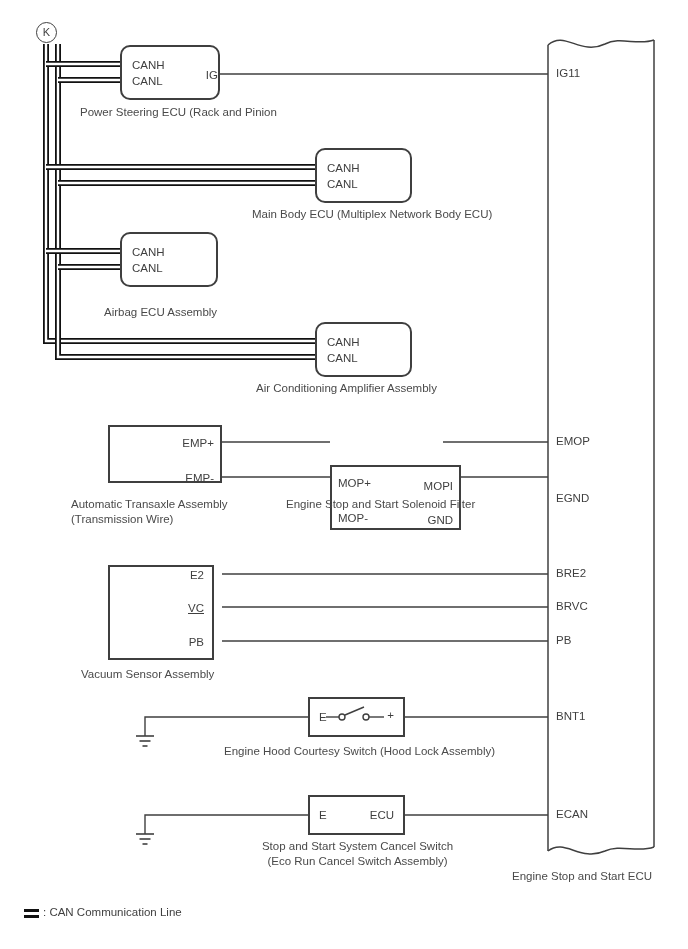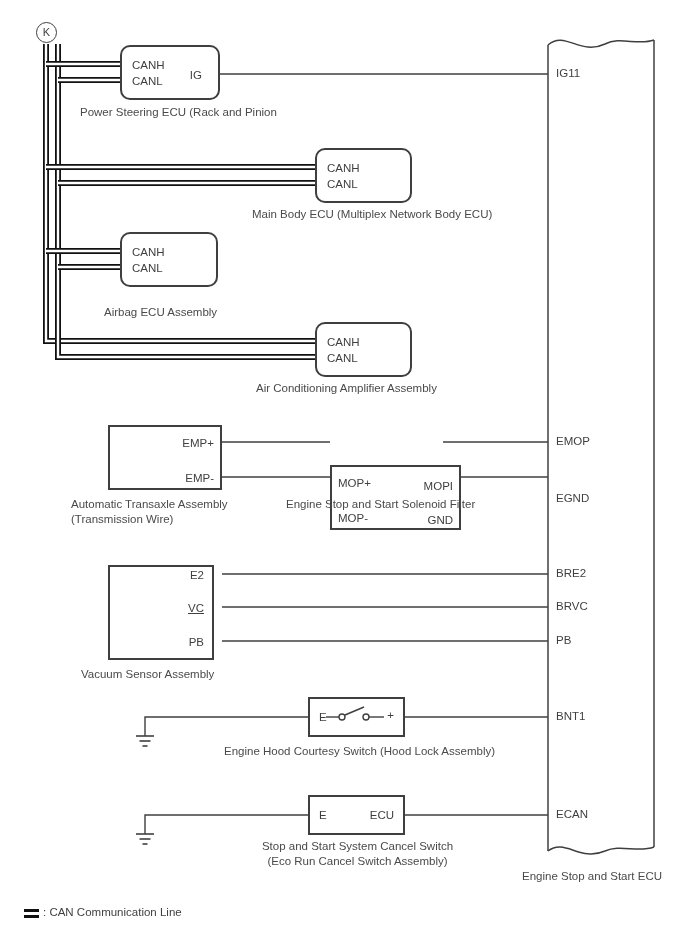--- a/index.html
+++ b/index.html
@@ -151,21 +151,21 @@
       <circle cx="342" cy="717" r="3"></circle>
       <circle cx="366" cy="717" r="3"></circle>
     </g>
   </svg>
 
   <div class="k-circle">K</div>
 
   <div class="box rounded" style="left:120px; top:45px; width:100px; height:55px;">
     <span class="pin" style="left:10px; top:12px;">CANH</span>
     <span class="pin" style="left:10px; top:28px;">CANL</span>
-    <span class="pin" style="right:16px; top:22px;">IG</span>
+    <span class="pin" style="right:0; top:22px;">IG</span>
   </div>
   <div class="lbl" style="left:80px; top:105px;">
     <span>Power Steering ECU (Rack and Pinion</span>
   </div>
 
   <div class="box rounded" style="left:315px; top:148px; width:97px; height:55px;">
     <span class="pin" style="left:10px; top:12px;">CANH</span>
     <span class="pin" style="left:10px; top:28px;">CANL</span>
   </div>
   <div class="lbl" style="left:252px; top:207px;">
@@ -181,21 +181,21 @@
   </div>
 
   <div class="box rounded" style="left:315px; top:322px; width:97px; height:55px;">
     <span class="pin" style="left:10px; top:12px;">CANH</span>
     <span class="pin" style="left:10px; top:28px;">CANL</span>
   </div>
   <div class="lbl" style="left:256px; top:381px;">
     <span>Air Conditioning Amplifier Assembly</span>
   </div>
 
-  <div class="box" style="left:108px; top:425px; width:114px; height:65px;">
+  <div class="box" style="left:108px; top:425px; width:114px; height:58px;">
     <span class="pin" style="right:6px; top:10px;">EMP+</span>
     <span class="pin" style="right:6px; top:45px;">EMP-</span>
   </div>
   <div class="lbl" style="left:71px; top:497px;">
     <span>Automatic Transaxle Assembly</span>
     <span>(Transmission Wire)</span>
   </div>
 
   <div class="box" style="left:330px; top:425px; width:131px; height:65px;margin-top:40px;">
     <span class="pin" style="left:6px; top:10px;">MOP+</span>
@@ -235,21 +235,21 @@
 
   <span class="ecu-pin" style="top:67px;">IG11</span>
   <span class="ecu-pin" style="top:435px;">EMOP</span>
   <span class="ecu-pin" style="top:492px;">EGND</span>
   <span class="ecu-pin" style="top:567px;">BRE2</span>
   <span class="ecu-pin" style="top:600px;">BRVC</span>
   <span class="ecu-pin" style="top:634px;">PB</span>
   <span class="ecu-pin" style="top:710px;">BNT1</span>
   <span class="ecu-pin" style="top:808px;">ECAN</span>
 
-  <div class="lbl" style="left:512px; top:869px;margin-left:10px;">
+  <div class="lbl" style="left:512px; top:869px;">
     <span>Engine Stop and Start ECU</span>
   </div>
 
   <div class="legend-row">
     <span class="legend-icon"></span>
     <span class="legend-text">: CAN Communication Line</span>
   </div>
 
 </div>
 

